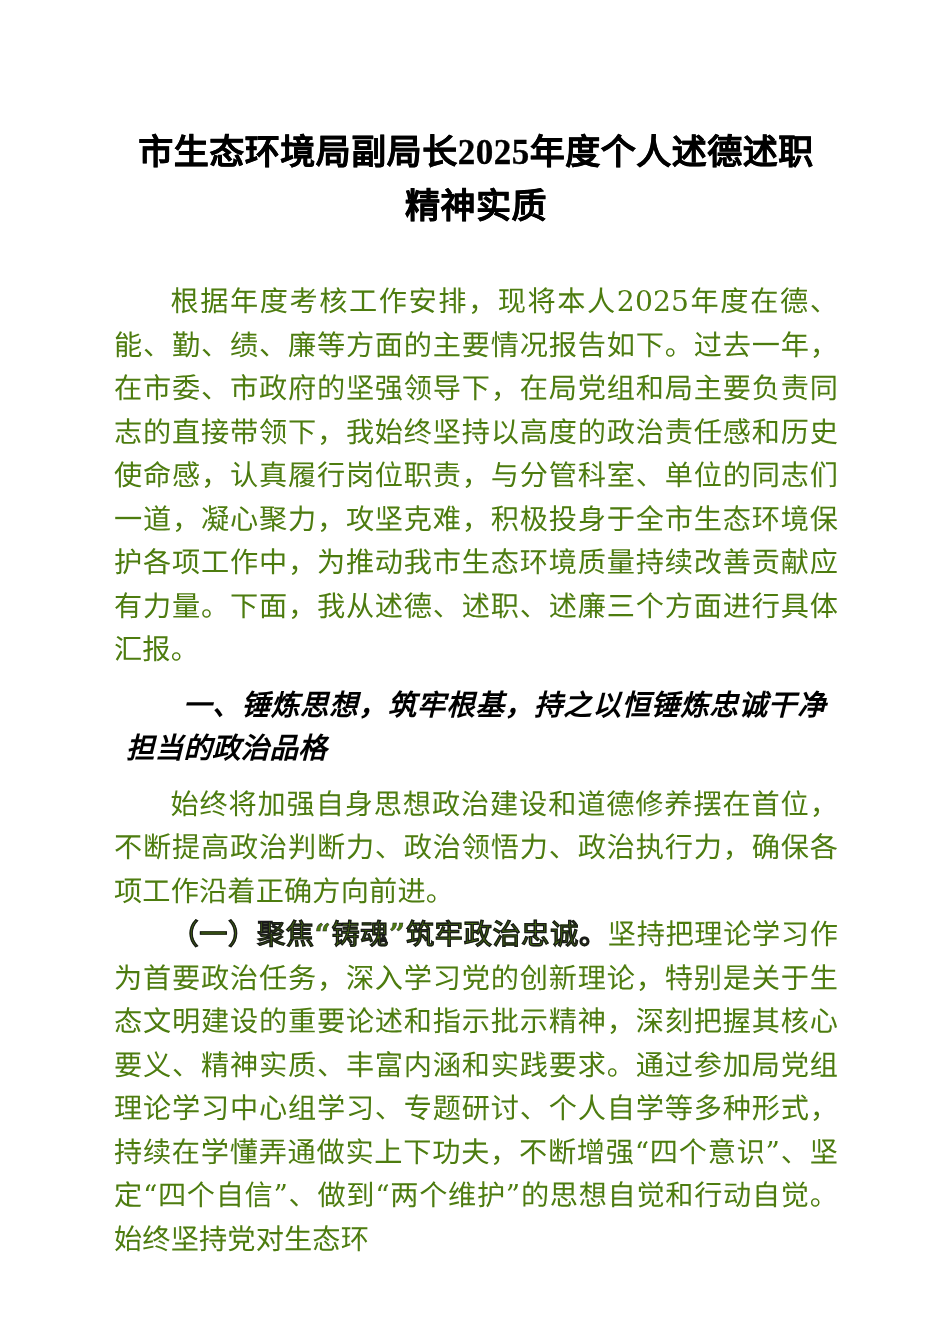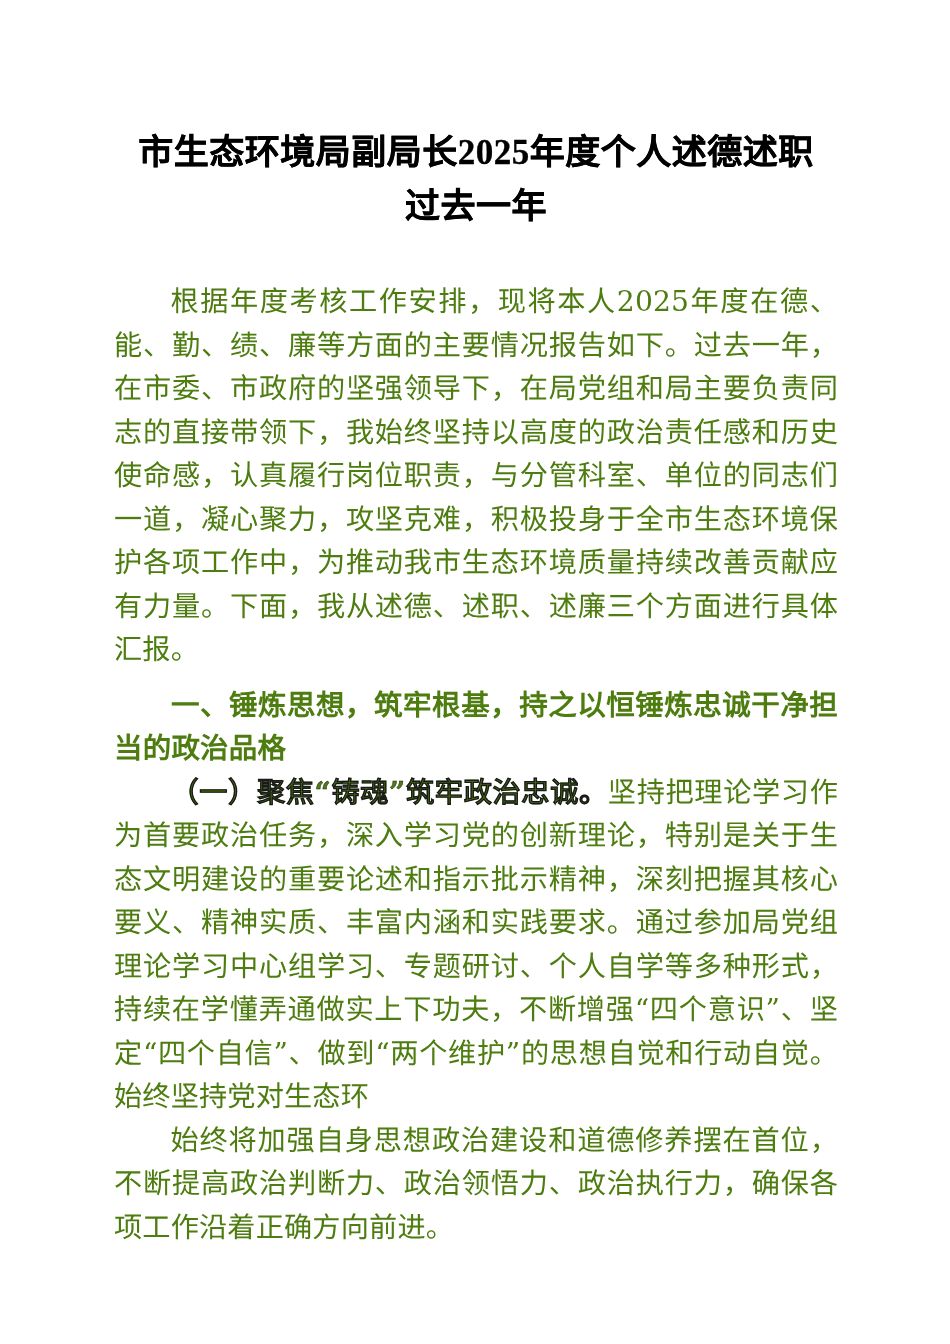--- a/index.html
+++ b/index.html
@@ -80,44 +80,45 @@
   
   .sec-heading {
     font-family: "Liberation Sans", "DejaVu Sans", sans-serif;
     font-weight: 700;
     font-size: 28.5px;
     line-height: 43.5px;
     text-align: justify;
     text-justify: inter-ideograph;
     text-indent: 2em;
     letter-spacing: 0.2px;
-    color: #4d7c0f;
-    margin: 0;
+    color: #000000;
+    margin: 12px;
     margin-top: 12px;
+    font-style: italic;
   }
 
   
   .lead-bold {
     font-weight: 700;
     -webkit-text-stroke: 0.45px #1a1a1a;
   }
 </style>
 </head>
 <body>
 
 <div class="page">
   <div class="content">
 
     <h1 class="doc-title">
       <span class="t-line">市生态环境局副局长2025年度个人述德述职</span>
-      <span class="t-line">过去一年</span>
+      <span class="t-line">精神实质</span>
     </h1>
 
     <p class="kai para para-gap-top-first">根据年度考核工作安排，现将本人2025年度在德、能、勤、绩、廉等方面的主要情况报告如下。过去一年，在市委、市政府的坚强领导下，在局党组和局主要负责同志的直接带领下，我始终坚持以高度的政治责任感和历史使命感，认真履行岗位职责，与分管科室、单位的同志们一道，凝心聚力，攻坚克难，积极投身于全市生态环境保护各项工作中，为推动我市生态环境质量持续改善贡献应有力量。下面，我从述德、述职、述廉三个方面进行具体汇报。</p>
 
     <p class="sec-heading">一、锤炼思想，筑牢根基，持之以恒锤炼忠诚干净担当的政治品格</p>
 
+    <p class="kai para para-gap">始终将加强自身思想政治建设和道德修养摆在首位，不断提高政治判断力、政治领悟力、政治执行力，确保各项工作沿着正确方向前进。</p>
+
     <p class="kai para para-gap"><span class="lead-bold">（一）聚焦“铸魂”筑牢政治忠诚。</span><span>坚持把理论学习作为首要政治任务，深入学习党的创新理论，特别是关于生态文明建设的重要论述和指示批示精神，深刻把握其核心要义、精神实质、丰富内涵和实践要求。通过参加局党组理论学习中心组学习、专题研讨、个人自学等多种形式，持续在学懂弄通做实上下功夫，不断增强“四个意识”、坚定“四个自信”、做到“两个维护”的思想自觉和行动自觉。始终坚持党对生态环</span></p>
-
-    <p class="kai para para-gap">始终将加强自身思想政治建设和道德修养摆在首位，不断提高政治判断力、政治领悟力、政治执行力，确保各项工作沿着正确方向前进。</p>
 
   </div>
 </div>
 
 </body></html>

